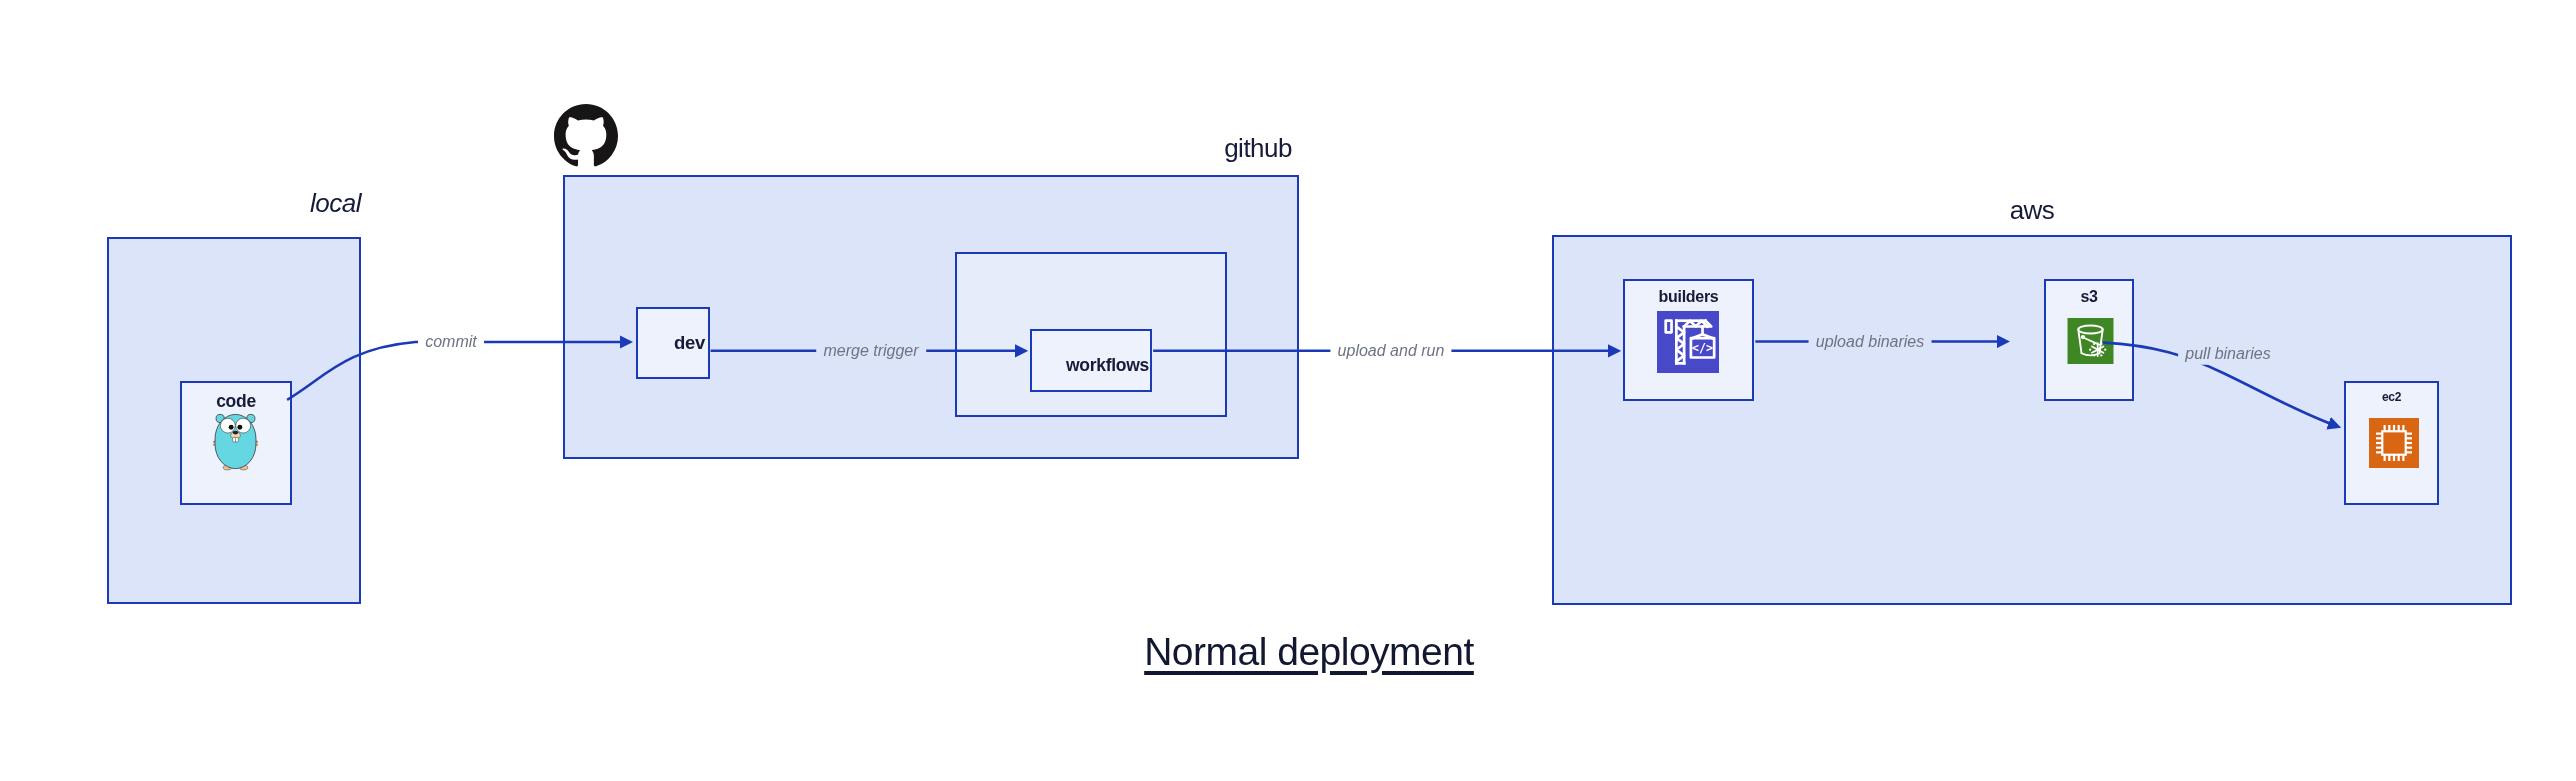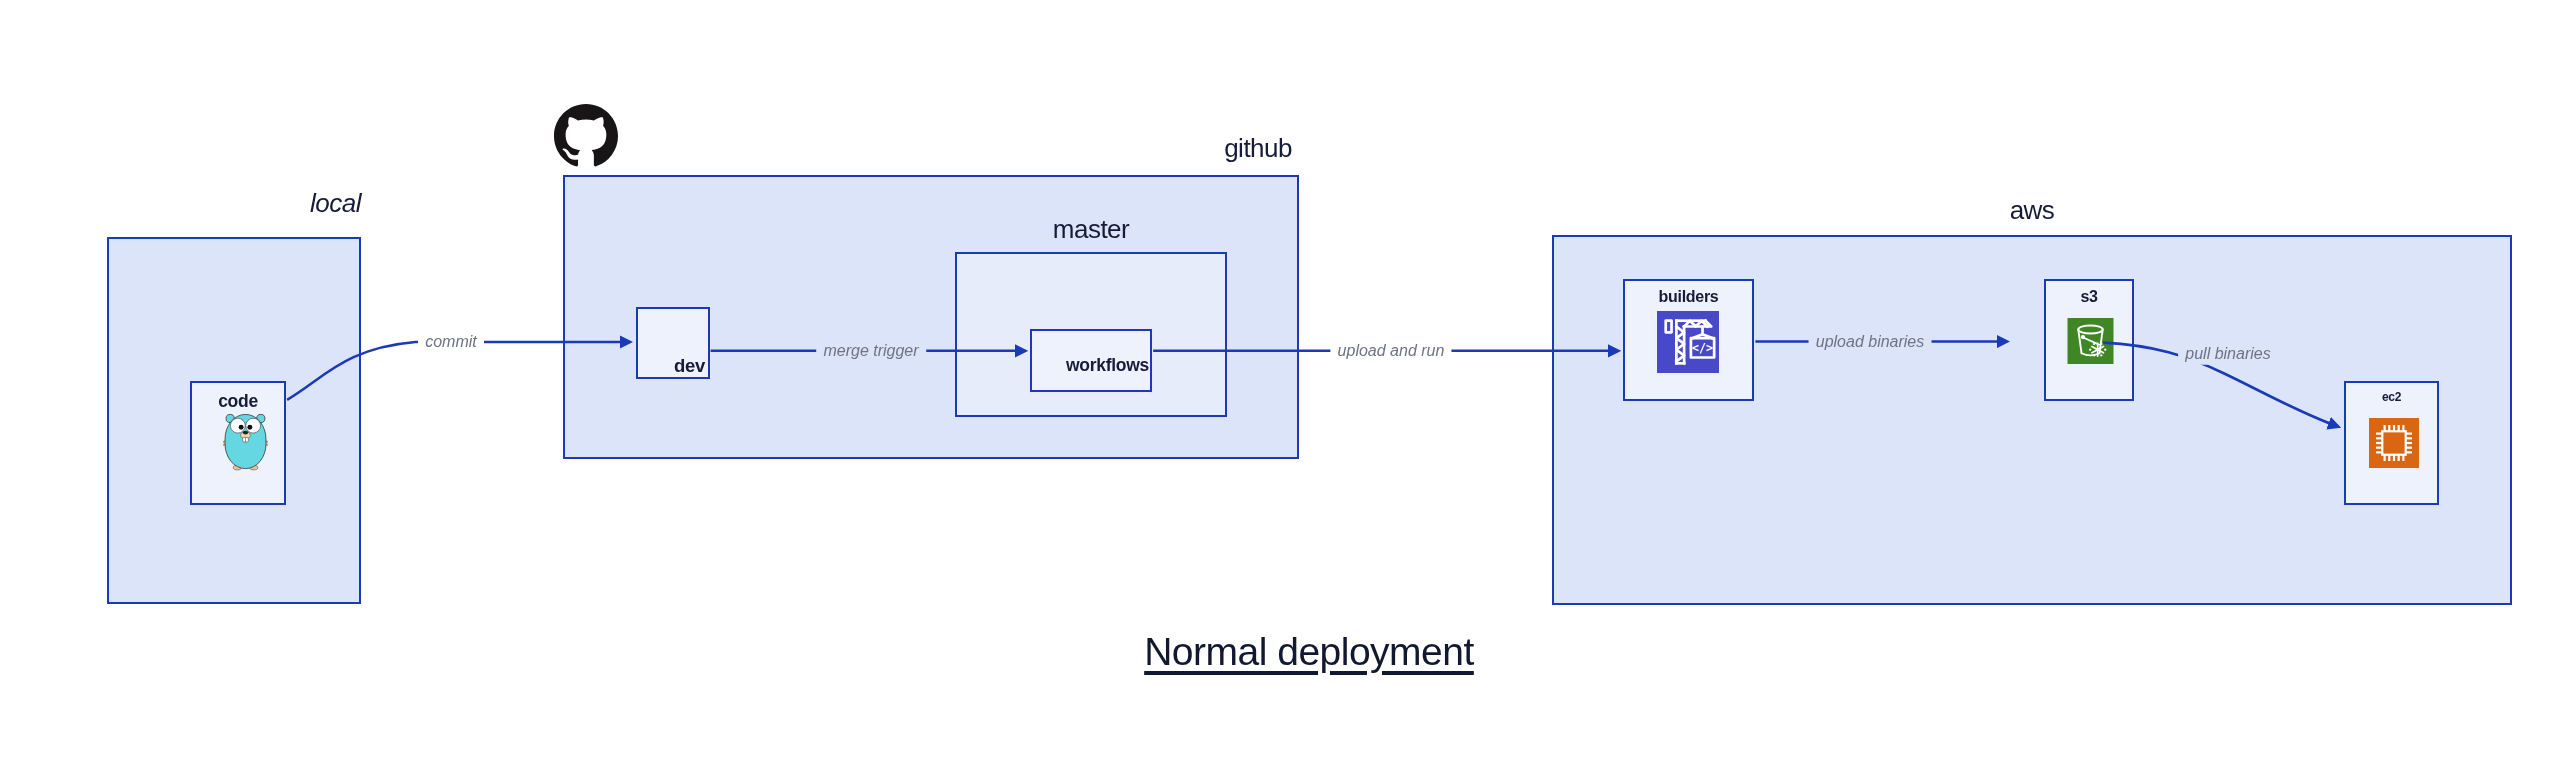--- a/index.html
+++ b/index.html
@@ -29,21 +29,20 @@
 
 <div class="canvas">
 
   <div class="group-box" style="left:107px;top:237px;width:254px;height:367px;"></div>
   <div class="group-label" style="left:107px;top:188px;width:254px;text-align:right;font-style:italic;">local</div>
 
   <div class="group-box" style="left:563px;top:175px;width:736px;height:284px;"></div>
   <div class="group-label" style="left:563px;top:133px;width:729px;text-align:right;">github</div>
 
   <div class="group-box master" style="left:955px;top:252px;width:272px;height:165px;"></div>
-  <div class="group-label" style="left:955px;top:214px;width:272px;text-align:center;">master</div>
 
   <div class="group-box" style="left:1552px;top:235px;width:960px;height:370px;"></div>
   <div class="group-label" style="left:1552px;top:195px;width:960px;text-align:center;">aws</div>
 
   <svg class="icon" style="left:554px;top:104px;" width="64" height="64" viewBox="0 0 16 16">
     <path fill="#171515" fill-rule="evenodd" d="M8 0C3.58 0 0 3.58 0 8c0 3.54 2.29 6.53 5.47 7.59.4.07.55-.17.55-.38 0-.19-.007-.693-.01-1.36-2.226.483-2.695-1.073-2.695-1.073-.364-.924-.89-1.17-.89-1.17-.725-.496.056-.486.056-.486.803.056 1.225.824 1.225.824.714 1.223 1.873.87 2.33.665.072-.517.278-.87.507-1.07-1.777-.2-3.644-.888-3.644-3.953 0-.873.31-1.587.823-2.147-.09-.202-.36-1.015.07-2.117 0 0 .67-.215 2.2.82.64-.178 1.32-.266 2-.27.68.004 1.36.092 2 .27 1.52-1.035 2.19-.82 2.19-.82.43 1.102.16 1.915.08 2.117.51.56.82 1.274.82 2.147 0 3.073-1.87 3.75-3.65 3.947.28.24.54.73.54 1.48 0 1.07-.01 1.93-.01 2.19 0 .21.14.46.55.38A8.01 8.01 0 0 0 16 8c0-4.42-3.58-8-8-8z"></path>
   </svg>
 
   <svg class="edges" width="2604" height="781" viewBox="0 0 5054 1516">
     <defs>
@@ -57,42 +56,42 @@
     <path d="M 3407 663 L 3895 663" fill="none" stroke="#1B3AB8" stroke-width="5" marker-end="url(#arrow)"></path>
     <path d="M 4082 665 C 4180 670 4245 690 4315 724 C 4385 757 4460 800 4538 828" fill="none" stroke="#1B3AB8" stroke-width="5" marker-end="url(#arrow)"></path>
   </svg>
 
   <div class="edge-label on-white" style="left:451px;top:342px;">commit</div>
   <div class="edge-label on-group" style="left:871px;top:351px;">merge trigger</div>
   <div class="edge-label on-white" style="left:1391px;top:351px;">upload and run</div>
   <div class="edge-label on-group" style="left:1870px;top:342px;">upload binaries</div>
   <div class="edge-label on-group" style="left:2228px;top:354px;">pull binaries</div>
 
-  <div class="node" style="left:190px;top:381px;width:96px;height:124px;z-index:2;">
+  <div class="node" style="left:180px;top:381px;width:112px;height:124px;z-index:2;">
     <div class="node-label" style="top:7.7px;font-size:17.5px;">code</div>
     <svg class="icon" style="left:31px;top:29px;" width="45" height="59" viewBox="0 0 88 114">
       <circle cx="14" cy="12" r="8" fill="#65D7E2" stroke="#3a3a3a" stroke-width="1.6"></circle>
       <circle cx="74" cy="12" r="8" fill="#65D7E2" stroke="#3a3a3a" stroke-width="1.6"></circle>
       <ellipse cx="3.5" cy="60" rx="5.5" ry="3.8" fill="#F2C18F" stroke="#3a3a3a" stroke-width="1" transform="rotate(-25 3.5 60)"></ellipse>
       <ellipse cx="84.5" cy="60" rx="5.5" ry="3.8" fill="#F2C18F" stroke="#3a3a3a" stroke-width="1" transform="rotate(25 84.5 60)"></ellipse>
       <ellipse cx="28" cy="108" rx="8" ry="4.5" fill="#F2C18F" stroke="#3a3a3a" stroke-width="1"></ellipse>
       <ellipse cx="60" cy="108" rx="8" ry="4.5" fill="#F2C18F" stroke="#3a3a3a" stroke-width="1"></ellipse>
       <rect x="4" y="4" width="80" height="106" rx="40" ry="48" fill="#65D7E2" stroke="#3a3a3a" stroke-width="1.6"></rect>
       <circle cx="29" cy="26" r="14.5" fill="#fff" stroke="#3a3a3a" stroke-width="1.2"></circle>
       <circle cx="59" cy="26" r="14.5" fill="#fff" stroke="#3a3a3a" stroke-width="1.2"></circle>
       <circle cx="35.5" cy="29" r="4.8" fill="#111"></circle>
       <circle cx="52.5" cy="29" r="4.8" fill="#111"></circle>
       <ellipse cx="44" cy="45" rx="9.5" ry="7" fill="#F7D7A8" stroke="#3a3a3a" stroke-width="1"></ellipse>
       <ellipse cx="44" cy="39.5" rx="5.2" ry="3.6" fill="#222"></ellipse>
       <rect x="38.5" y="49" width="11" height="9" rx="2" fill="#fff" stroke="#3a3a3a" stroke-width="1"></rect>
       <line x1="44" y1="49" x2="44" y2="58" stroke="#3a3a3a" stroke-width="1"></line>
     </svg>
   </div>
 
-  <div class="node centered" style="left:636px;top:307px;width:74px;height:72px;z-index:2;align-items:flex-end;">
+  <div class="node centered" style="left:636px;top:307px;width:74px;height:72px;z-index:2;">
     <div class="node-label" style="font-size:18.5px;">dev</div>
   </div>
 
   <div class="node centered" style="left:1030px;top:329px;width:122px;height:63px;z-index:2;padding-top:9.3px;">
     <div class="node-label" style="font-size:17.5px;">workflows</div>
   </div>
 
   <div class="node" style="left:1623px;top:279px;width:131px;height:122px;z-index:2;">
     <div class="node-label" style="top:7.2px;font-size:16px;">builders</div>
     <svg class="icon" style="left:30px;top:30px;" width="66" height="62" viewBox="0 0 64 64">

